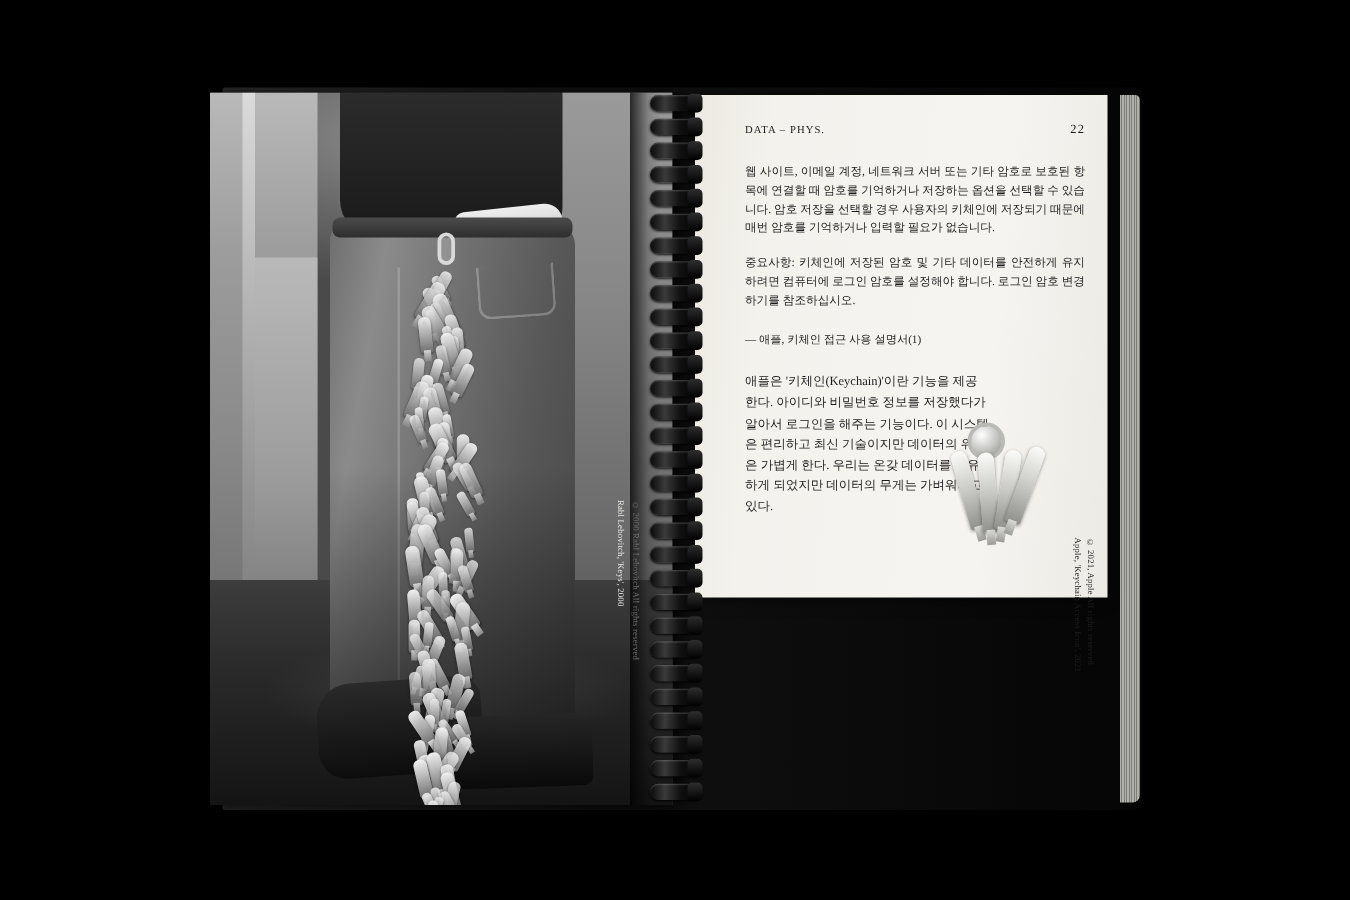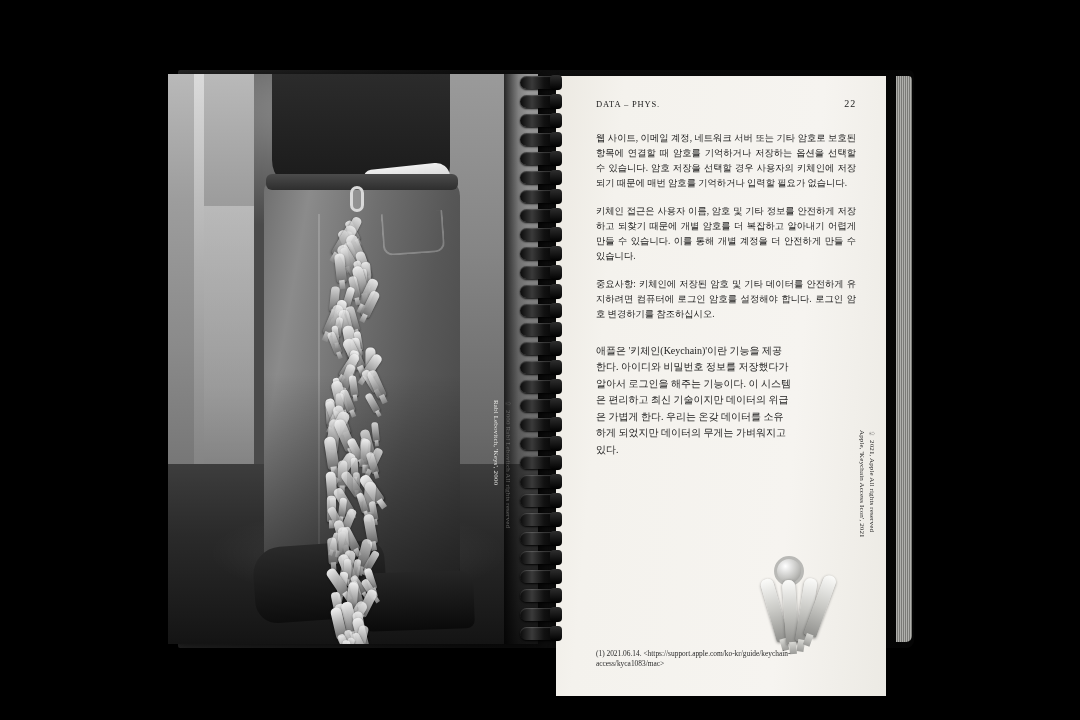--- a/index.html
+++ b/index.html
@@ -194,24 +194,24 @@
     position: absolute;
     left: 336px; top: 4px; width: 24px; height: 570px;
     background: linear-gradient(90deg, rgba(0,0,0,.75), rgba(0,0,0,.15) 60%, rgba(0,0,0,0));
     z-index: 5;
   }
 
   
   .page-right {
     position: absolute;
     left: 388px; top: 6px;
-    width: 330px; height: 620px;
+    width: 330px; height: 402px;
     background: linear-gradient(95deg,#ece9e2 0%, #f4f2ed 18%, #f6f4f0 70%, #eceae4 100%);
     box-shadow: -2px 2px 12px rgba(0,0,0,.55);
-    padding: 22px 30px 16px 26px;
+    padding: 22px 18px 16px 26px;
     color: #1b1b1b;
   }
   .page-header {
     display: flex; justify-content: space-between; align-items: baseline;
     font-size: 8.5px; letter-spacing: .10em;
     margin-bottom: 22px;
     padding-left: 14px;
   }
   .page-header .running { font-variant: small-caps; }
   .page-header .folio { font-size: 10px; }
@@ -515,39 +515,35 @@
 
     <div class="page-right">
       <div class="page-header">
         <span class="running">DATA – PHYS.</span>
         <span class="folio">22</span>
       </div>
 
       <div class="col">
 
         <p class="ko">웹 사이트, 이메일 계정, 네트워크 서버 또는 기타 암호로 보호된 항목에 연결할 때 암호를 기억하거나 저장하는 옵션을 선택할 수 있습니다. 암호 저장을 선택할 경우 사용자의 키체인에 저장되기 때문에 매번 암호를 기억하거나 입력할 필요가 없습니다.</p>
-        <p class="ko">키체인 접근은 사용자 이름, 암호 및 기타 정보를 안전하게 저장하고 되찾기 때문에 개별 암호를 더 복잡하고 알아내기 어렵게 만들 수 있습니다. 이를 통해 개별 계정을 더 안전하게 만들 수 있습니다.</p>
         <p class="ko">중요사항: 키체인에 저장된 암호 및 기타 데이터를 안전하게 유지하려면 컴퓨터에 로그인 암호를 설정해야 합니다. 로그인 암호 변경하기를 참조하십시오.</p>
 
+        <p class="source-line">— 애플, 키체인 접근 사용 설명서(1)</p>
 
         <p class="lower">애플은 '키체인(Keychain)'이란 기능을 제공한다. 아이디와 비밀번호 정보를 저장했다가 알아서 로그인을 해주는 기능이다. 이 시스템은 편리하고 최신 기술이지만 데이터의 위급은 가볍게 한다. 우리는 온갖 데이터를 소유하게 되었지만 데이터의 무게는 가벼워지고 있다.</p>
       </div>
 
       <div class="key-photo">
         <div class="ring"></div>
         <div class="bigkey" style="left:2px; top:24px; transform:rotate(-16deg);"></div>
         <div class="bigkey" style="left:18px; top:26px; transform:rotate(-4deg);"></div>
         <div class="bigkey" style="left:34px; top:24px; transform:rotate(9deg);"></div>
         <div class="bigkey" style="left:48px; top:20px; transform:rotate(20deg);"></div>
       </div>
 
-      <div class="footnote">
-        
-        <span>(1)  2021.06.14. &lt;https://support.apple.com/ko-kr/guide/keychain-access/kyca1083/mac&gt;</span>
-      </div>
     </div>
 
     <div class="vcredit vcredit-left-1">Rabl Lebovitch, 'Keys', 2000</div>
     <div class="vcredit vcredit-left-2">© 2000  Rabl Lebovitch All rights reserved</div>
     <div class="vcredit dark vcredit-right-1">Apple, 'Keychain Access Icon', 2021</div>
     <div class="vcredit dark vcredit-right-2">© 2021, Apple All rights reserved</div>
 
   </div>
 </div>
 

